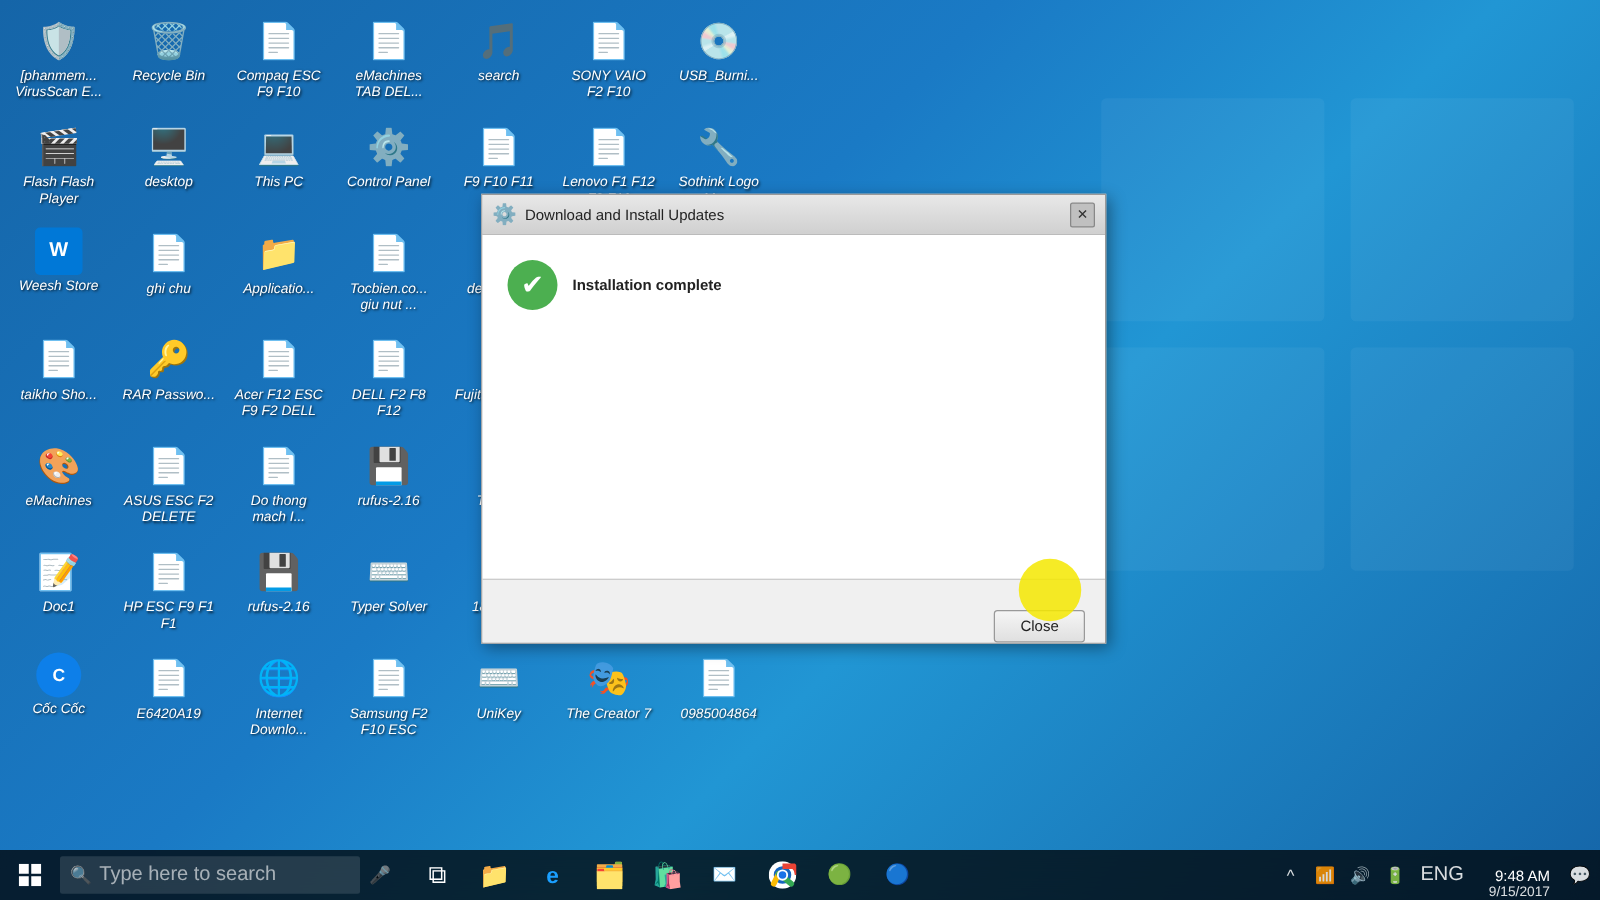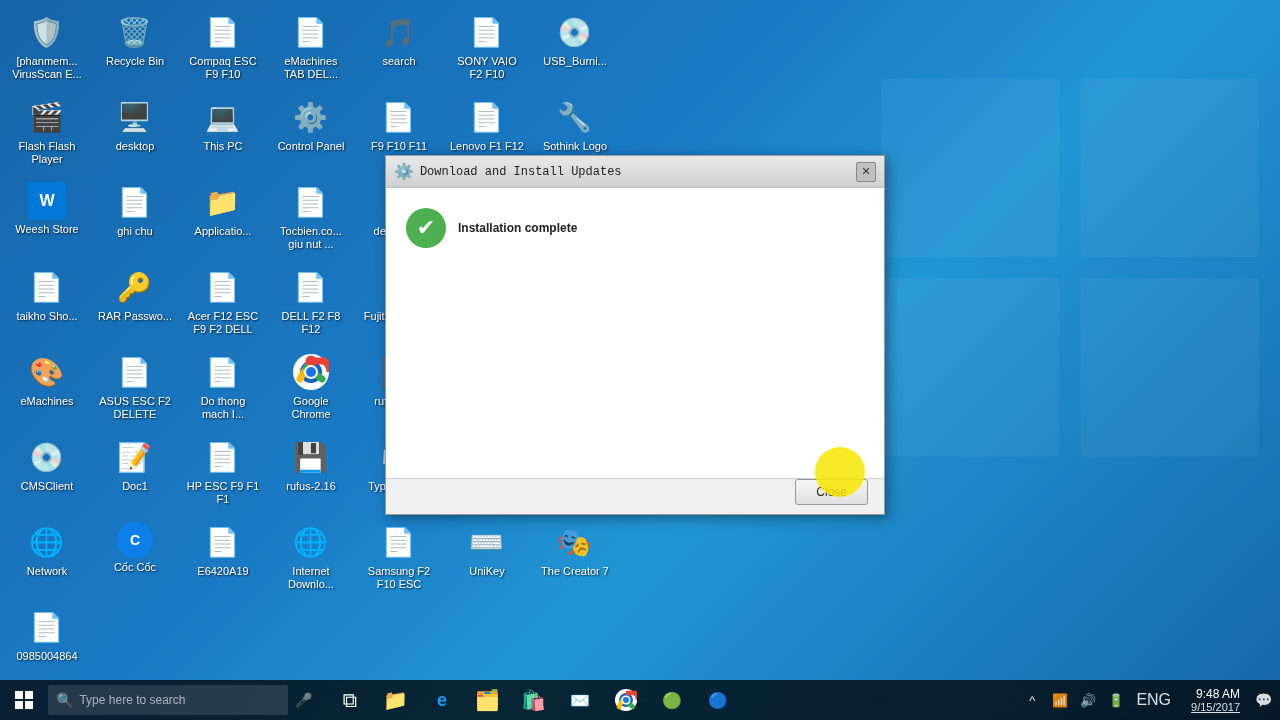--- a/index.html
+++ b/index.html
@@ -71,20 +71,21 @@
       flex-shrink: 0;
     }
     .icon-label {
       font-size: 11px;
       color: white;
       text-align: center;
       text-shadow: 1px 1px 2px rgba(0,0,0,0.8);
       line-height: 1.2;
       max-width: 78px;
       word-wrap: break-word;
+      font-style: italic;
     }
 
     .dialog {
       position: absolute;
       top: 155px;
       left: 385px;
       width: 500px;
       height: 360px;
       background: #f0f0f0;
       border: 1px solid #999;
@@ -104,21 +105,20 @@
       gap: 6px;
     }
     .dialog-title-icon {
       font-size: 16px;
     }
     .dialog-title-text {
       flex: 1;
       font-size: 12px;
       color: #222;
       font-weight: normal;
-      font-family: Liberation Mono, monospace;
     }
     .dialog-close-btn {
       width: 20px;
       height: 20px;
       background: #c0c0c0;
       border: 1px solid #888;
       border-radius: 2px;
       display: flex;
       align-items: center;
       justify-content: center;
@@ -152,25 +152,25 @@
       font-size: 22px;
       color: white;
     }
     .dialog-status-text {
       font-size: 12px;
       font-weight: bold;
       color: #222;
     }
 
     .dialog-footer {
-      height: 36px;
+      height: 51px;
       background: #f0f0f0;
       border-top: 1px solid #ccc;
       display: flex;
-      align-items: flex-start;
+      align-items: flex-end;
       justify-content: flex-end;
       padding: 0 16px;
       gap: 8px;
     }
 
     .btn-close-dialog {
       padding: 5px 20px;
       background: linear-gradient(to bottom, #f5f5f5, #e0e0e0);
       border: 1px solid #999;
       border-radius: 3px;
@@ -226,21 +226,21 @@
       padding: 0 8px;
       gap: 6px;
       width: 240px;
     }
     .taskbar-search-icon {
       color: rgba(255,255,255,0.7);
       font-size: 14px;
     }
     .taskbar-search-text {
       color: rgba(255,255,255,0.6);
-      font-size: 12px;
+      font-size: 16px;
     }
 
     .taskbar-mic {
       width: 32px;
       height: 40px;
       display: flex;
       align-items: center;
       justify-content: center;
       cursor: pointer;
       color: rgba(255,255,255,0.7);
@@ -288,34 +288,33 @@
     }
     .tray-text {
       color: rgba(255,255,255,0.85);
       font-size: 16px;
       padding: 0 4px;
     }
     .taskbar-clock {
       display: flex;
       flex-direction: column;
       align-items: flex-end;
-      justify-content: center;
+      justify-content: flex-end;
       height: 40px;
       padding: 0 8px;
       cursor: pointer;
       color: white;
     }
     .clock-time {
       font-size: 12px;
       font-weight: normal;
     }
     .clock-date {
       font-size: 11px;
       color: rgba(255,255,255,0.85);
-      text-decoration: underline;
     }
 
     .taskbar-notif {
       width: 32px;
       height: 40px;
       display: flex;
       align-items: center;
       justify-content: center;
       cursor: pointer;
       color: rgba(255,255,255,0.85);
@@ -460,36 +459,20 @@
       <div class="icon-img">🎨</div>
       <div class="icon-label">eMachines</div>
     </div>
     <div class="icon">
       <div class="icon-img">📄</div>
       <div class="icon-label">ASUS ESC F2 DELETE</div>
     </div>
     <div class="icon">
       <div class="icon-img">📄</div>
       <div class="icon-label">Do thong mach I...</div>
-    </div>
-    <div class="icon">
-      <div class="icon-img">
-        <svg width="36" height="36" viewBox="0 0 36 36">
-          <circle cx="18" cy="18" r="18" fill="#fff"></circle>
-          <circle cx="18" cy="18" r="11" fill="#1565c0"></circle>
-          <path d="M18 7 L31 7 A13 13 0 0 1 37 18" stroke="#ea4335" stroke-width="7" fill="none"></path>
-          <path d="M18 7 L31 7" stroke="#ea4335" stroke-width="0" fill="#ea4335"></path>
-          <circle cx="18" cy="7" r="5.5" fill="#ea4335"></circle>
-          <path d="M7 25 L13.5 14" stroke="#fbbc05" stroke-width="7" fill="none" stroke-linecap="round"></path>
-          <path d="M29 25 L13.5 14" stroke="#34a853" stroke-width="7" fill="none" stroke-linecap="round"></path>
-          <circle cx="18" cy="18" r="7" fill="white"></circle>
-          <circle cx="18" cy="18" r="5" fill="#1a73e8"></circle>
-        </svg>
-      </div>
-      <div class="icon-label">Google Chrome</div>
     </div>
     <div class="icon">
       <div class="icon-img">💾</div>
       <div class="icon-label">rufus-2.16</div>
     </div>
     <div class="icon">
       <div class="icon-img">📄</div>
       <div class="icon-label">Toshi...</div>
     </div>
 

